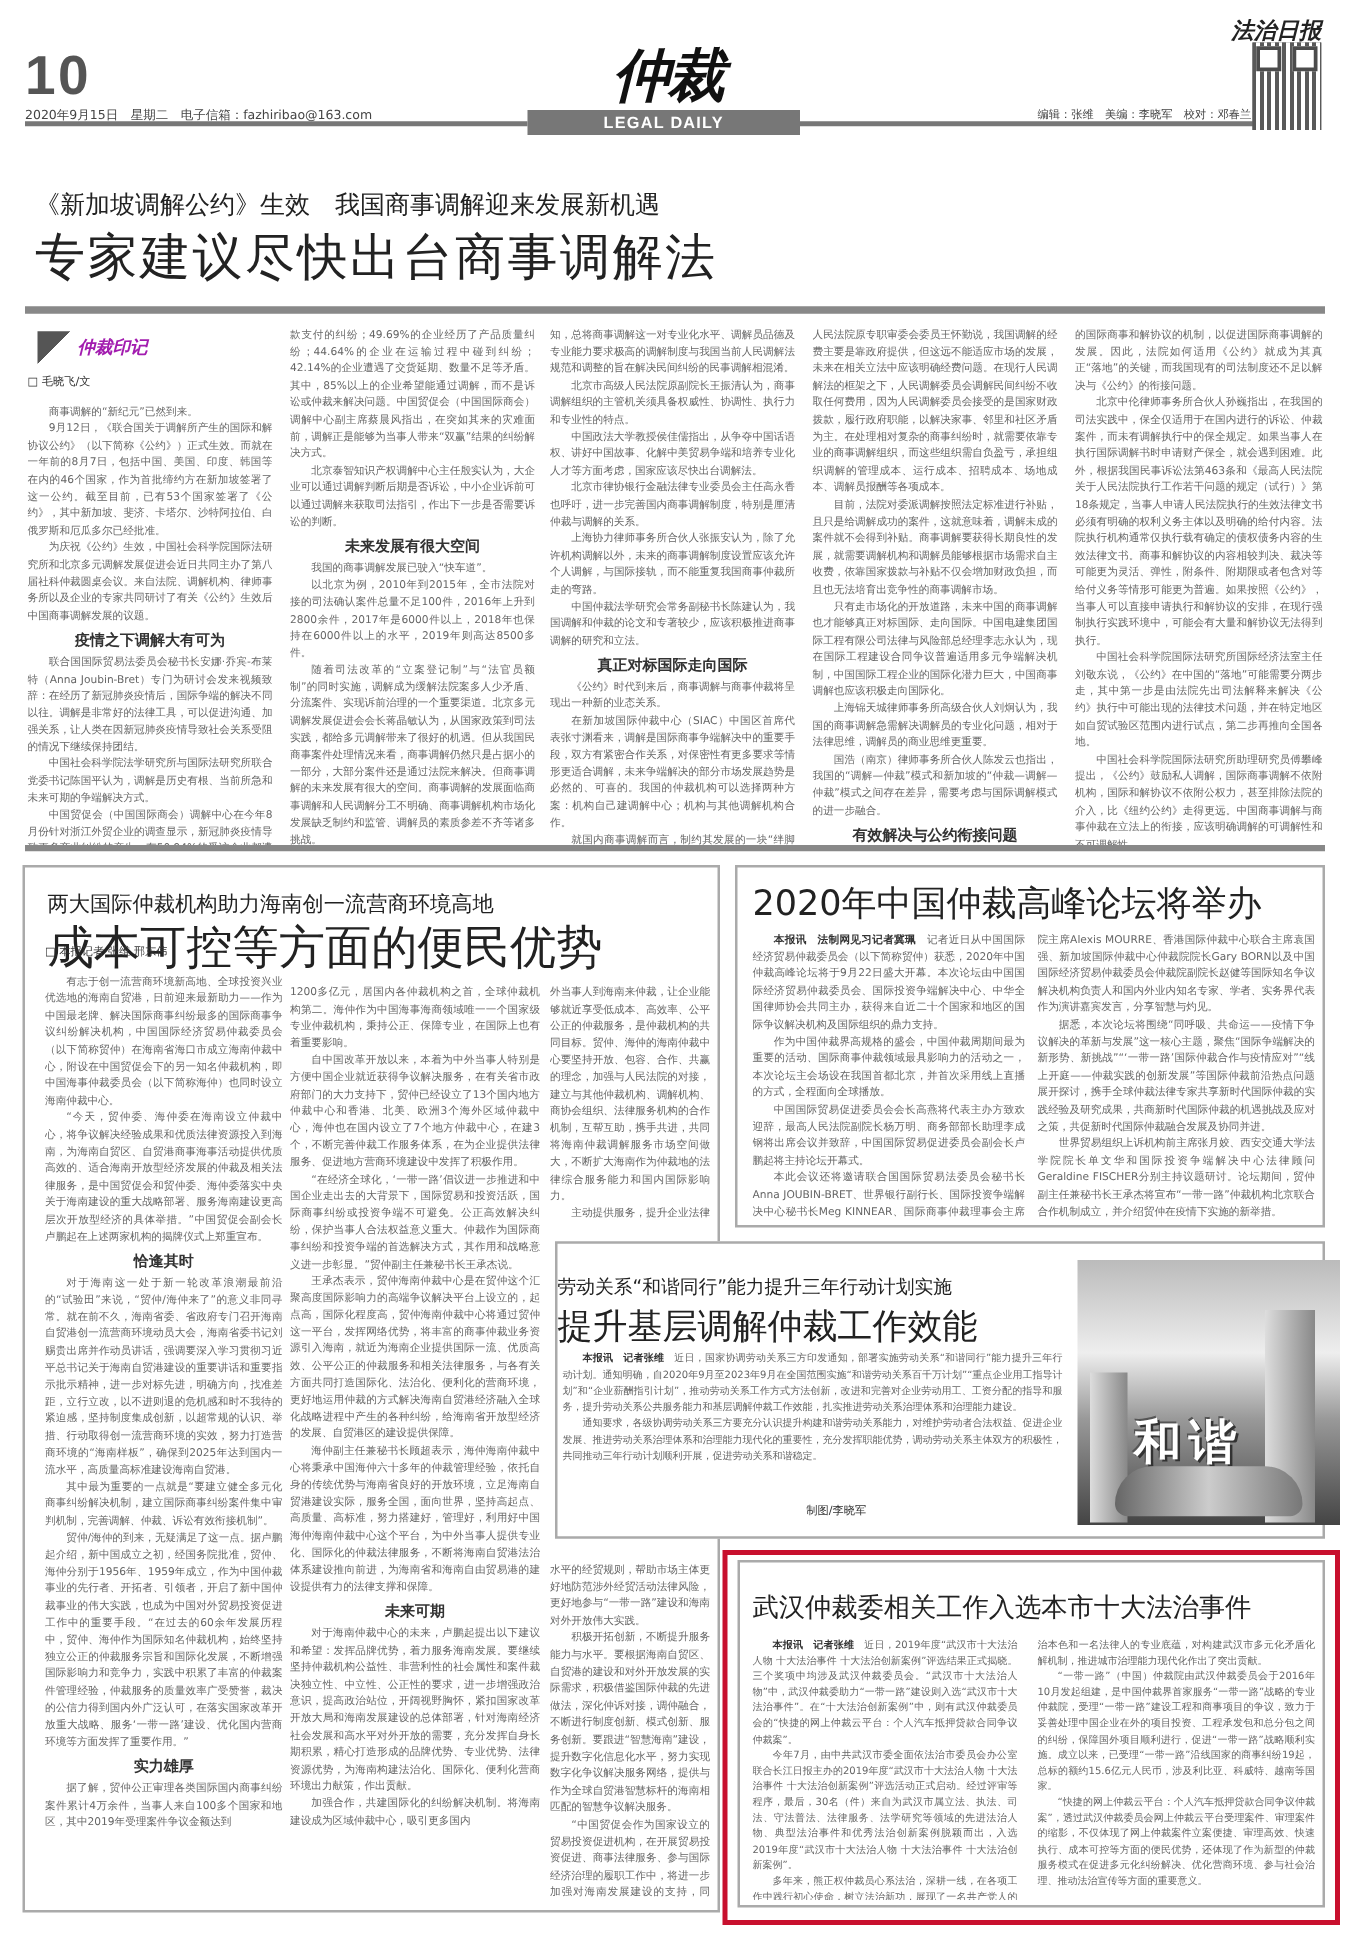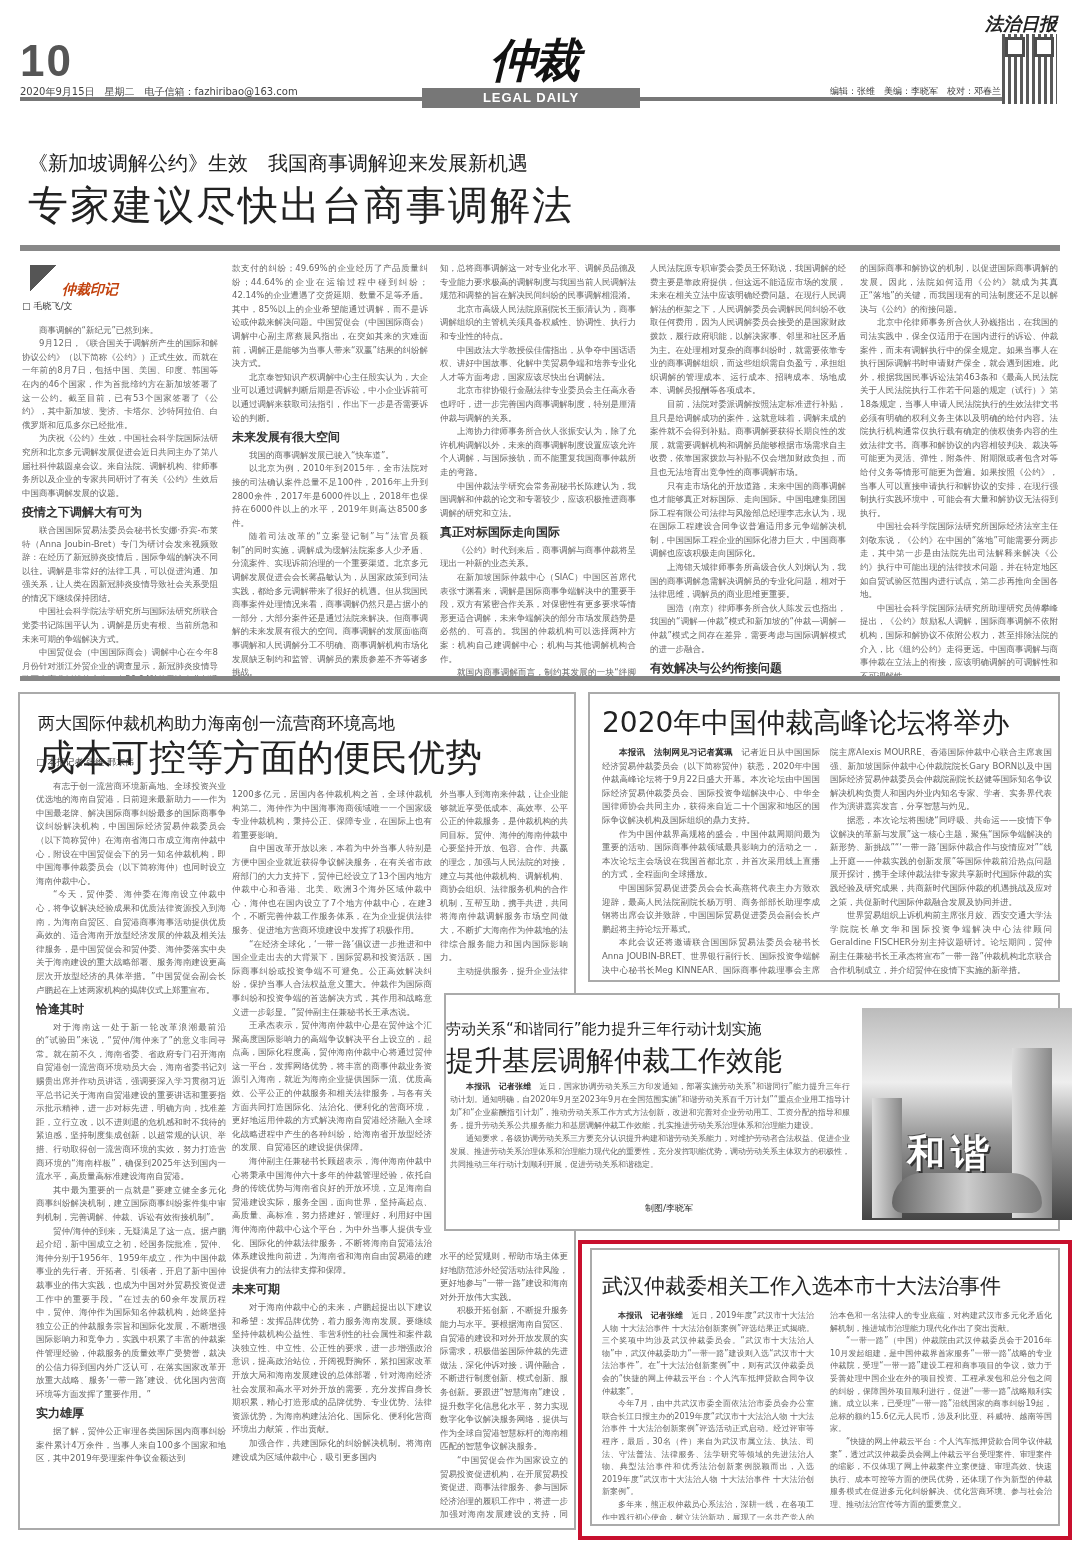--- a/index.html
+++ b/index.html
@@ -16,29 +16,29 @@
 .qr{position:absolute;left:1002px;top:34px;width:55px;height:70px;background:
  repeating-linear-gradient(90deg,#222 0 3px,#fff 3px 6px),#222;opacity:.75}
 .qr:before{content:"";position:absolute;left:3px;top:3px;width:14px;height:14px;border:3px solid #111;background:#fff}
 .qr:after{content:"";position:absolute;right:3px;top:3px;width:14px;height:14px;border:3px solid #111;background:#fff}
 
 .kicker{position:absolute;font-size:20px;color:#222;font-weight:normal}
 .headline{position:absolute;color:#222;font-weight:normal}
 .hrule{position:absolute;height:6px;background:#888}
 .col{position:absolute;font-size:8.5px;line-height:13.6px;color:#666;text-align:justify;overflow:hidden}
 .col p{text-indent:2em}
-.col h4{font-size:12px;color:#333;margin:6px 0 4px;font-weight:bold}
+.col h4{font-size:12px;color:#333;text-align:center;margin:6px 0 4px;font-weight:bold}
 .byline{font-size:9px;color:#333;margin-bottom:10px}
 .byline:before{content:"□ "}
 .lead{font-weight:bold;color:#333}
 .box{position:absolute;border:2px solid #aaa;background:#fff}
 .redbox{position:absolute;border:4px solid #c8102e}
 .col-logo{position:absolute;left:30px;top:265px;width:120px;height:30px}
 .col-logo .mark{position:absolute;left:0;top:0;width:26px;height:26px;background:linear-gradient(135deg,#555 50%,#fff 50%)}
-.col-logo .txt{position:absolute;left:32px;top:16px;font-size:14px;font-style:italic;font-weight:bold;color:#c2410c;font-family:"DejaVu Serif",serif}
+.col-logo .txt{position:absolute;left:32px;top:4px;font-size:14px;font-style:italic;font-weight:bold;color:#a21caf;font-family:"DejaVu Serif",serif}
 .pic{position:absolute;left:862px;top:1008px;width:210px;height:212px;background:linear-gradient(180deg,#bbb 0%,#eee 35%,#999 60%,#444 100%);overflow:hidden}
 .pic .bld{position:absolute;background:linear-gradient(90deg,#ddd,#888)}
 .pic .word{position:absolute;left:45px;top:120px;font-size:38px;font-weight:bold;color:#fff;text-shadow:2px 2px 0 #333,-1px -1px 0 #555;letter-spacing:6px}
 .pic .hands{position:absolute;left:30px;top:165px;width:150px;height:40px;border-radius:30px 30px 10px 10px;background:linear-gradient(90deg,#666,#ccc,#777)}
 .pic-credit{position:absolute;left:645px;top:1202px;font-size:9px;color:#333}
 </style>
 </head>
 <body>
 
 <div class="masthead">

